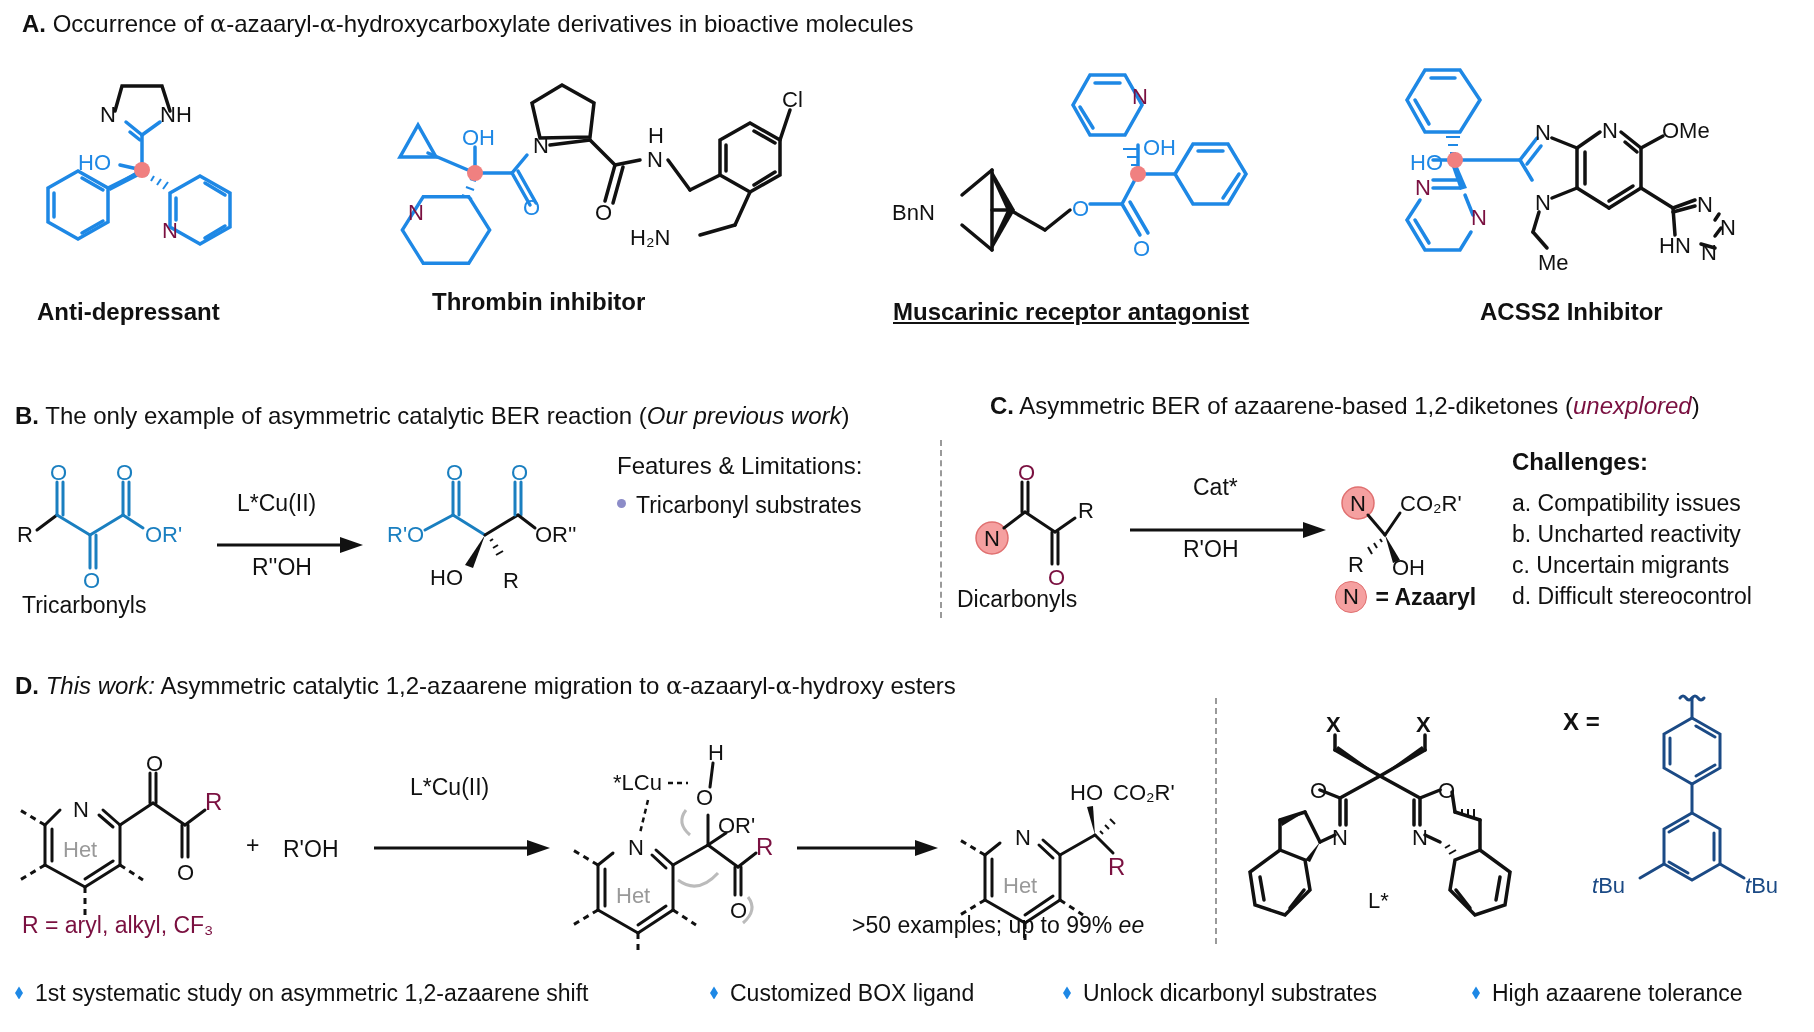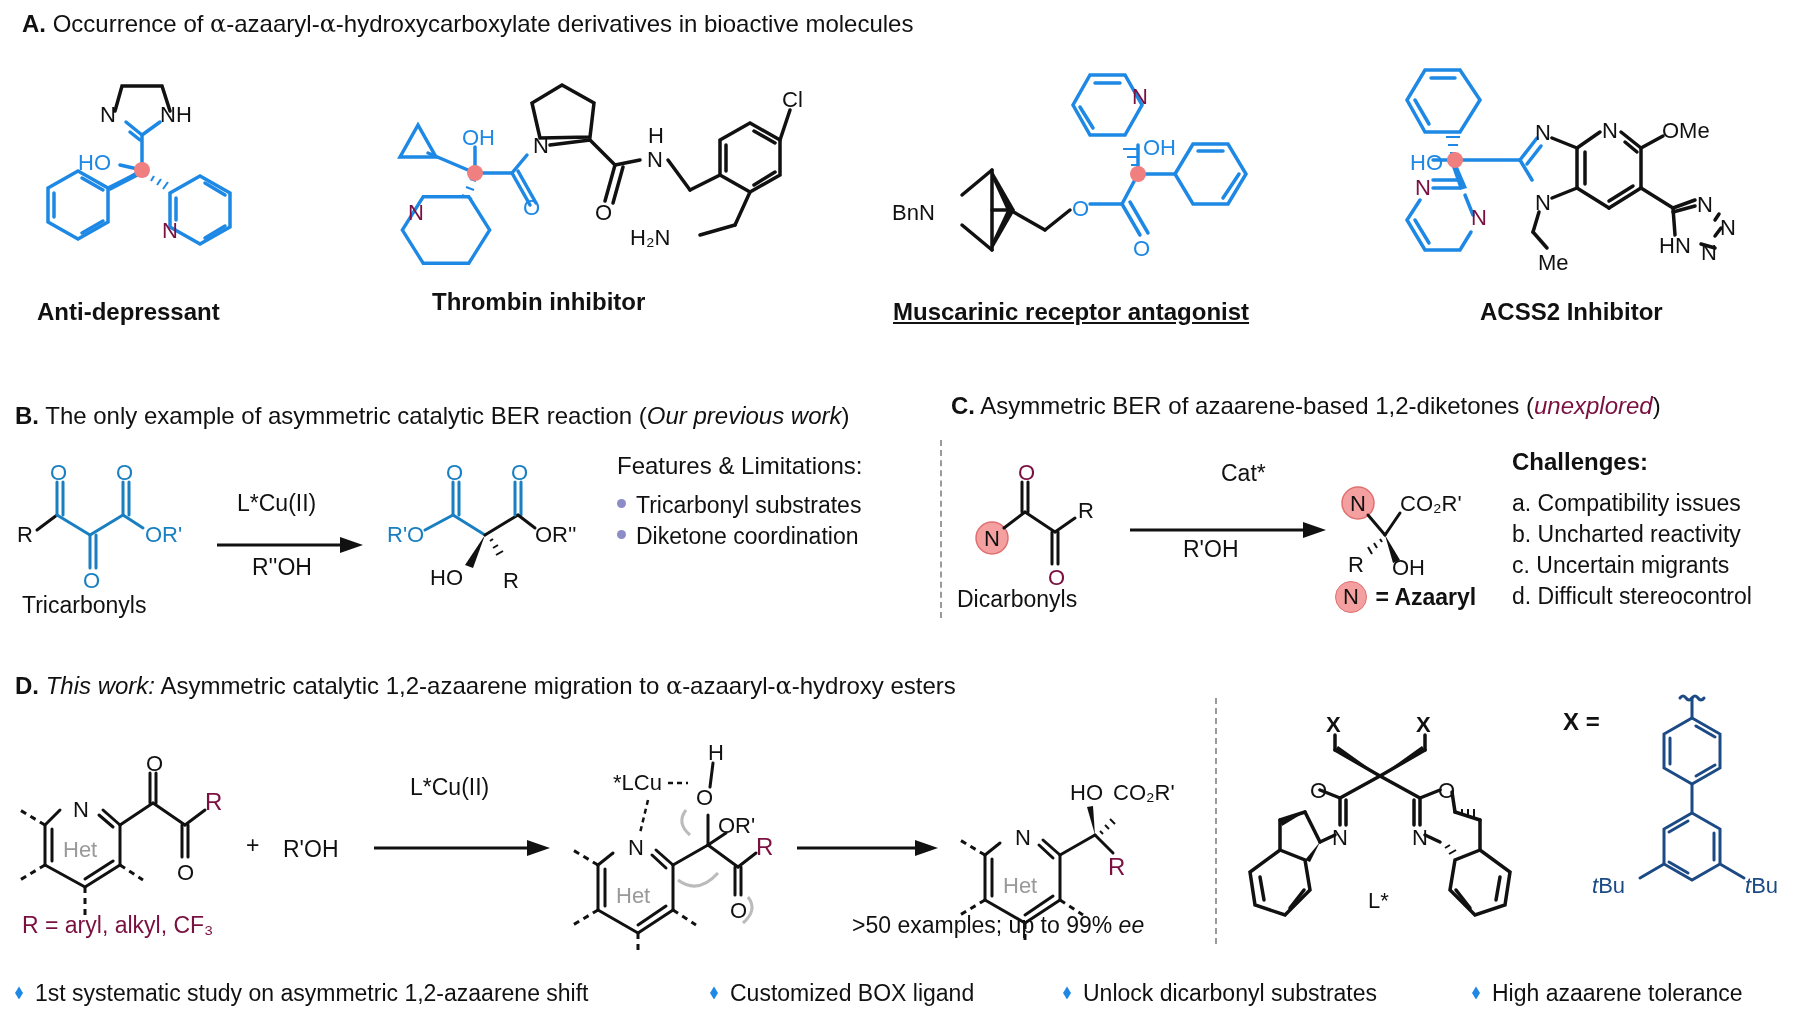--- a/index.html
+++ b/index.html
@@ -260,26 +260,25 @@
   <text x="126" y="20" font-size="22" fill="#1A7FC0">O</text>
   <text x="2" y="82" font-size="22" fill="#1A7FC0">R'O</text>
   <text x="150" y="82" font-size="22" fill="#111">OR''</text>
   <text x="45" y="125" font-size="22" fill="#111">HO</text>
   <text x="118" y="128" font-size="22" fill="#111">R</text>
 </svg>
 
 <div class="abs" style="left:617px;top:452px;">
   <div style="font-size:24px;font-weight:normal;margin-bottom:10px;">Features &amp; Limitations:</div>
   <div class="txt list-item"><span class="bul"></span><span>Tricarbonyl substrates</span></div>
-  <div class="txt list-item"><span class="bul"></span><span>Diketone coordination</span></div>
 </div>
 
 <div class="vsep" style="left:940px;top:440px;height:178px;"></div>
 
-<div class="abs sec-title" style="left:951px;top:392px;text-align:right;">
+<div class="abs sec-title" style="left:990px;top:392px;text-align:right;">
   <b>C.</b><span> Asymmetric BER of azaarene-based 1,2-diketones (</span><span class="it maroon">unexplored</span><span>)</span>
 </div>
 
 <svg style="left:960px;top:460px;" width="160" height="150" viewBox="0 0 160 150">
   <circle cx="32" cy="78" r="16" fill="#F5A0A0" stroke="#E07070" stroke-width="1.5"></circle>
   <g stroke="#111" stroke-width="3" fill="none" stroke-linecap="round">
     <line x1="44" y1="68" x2="65" y2="52"></line>
     <line x1="62" y1="52" x2="62" y2="22"></line>
     <line x1="68" y1="52" x2="68" y2="22"></line>
     <line x1="65" y1="52" x2="95" y2="72"></line>
@@ -291,21 +290,21 @@
   <text x="88" y="125" font-size="22" fill="#7A1040">O</text>
   <text x="24" y="86" font-size="22" fill="#111">N</text>
   <text x="118" y="58" font-size="22" fill="#111">R</text>
 </svg>
 <div class="abs txt" style="left:957px;top:586px;">Dicarbonyls</div>
 
 <svg style="left:1128px;top:520px;" width="200" height="20" viewBox="0 0 200 20">
   <line x1="2" y1="10" x2="178" y2="10" stroke="#111" stroke-width="3"></line>
   <polygon points="175,2 198,10 175,18" fill="#111"></polygon>
 </svg>
-<div class="abs txt" style="left:1193px;top:460px;margin-left:28px;">Cat*</div>
+<div class="abs txt" style="left:1193px;top:474px;">Cat*</div>
 <div class="abs txt" style="left:1183px;top:536px;">R'OH</div>
 
 <svg style="left:1330px;top:475px;" width="150" height="140" viewBox="0 0 150 140">
   <circle cx="28" cy="28" r="16" fill="#F5A0A0" stroke="#E07070" stroke-width="1.5"></circle>
   <g stroke="#111" stroke-width="3" fill="none" stroke-linecap="round">
     <line x1="38" y1="40" x2="55" y2="60"></line>
     <line x1="55" y1="60" x2="70" y2="38"></line>
   </g>
   <polygon points="55,60 70,85 63,88" fill="#111"></polygon>
   <g stroke="#111" stroke-width="2">

